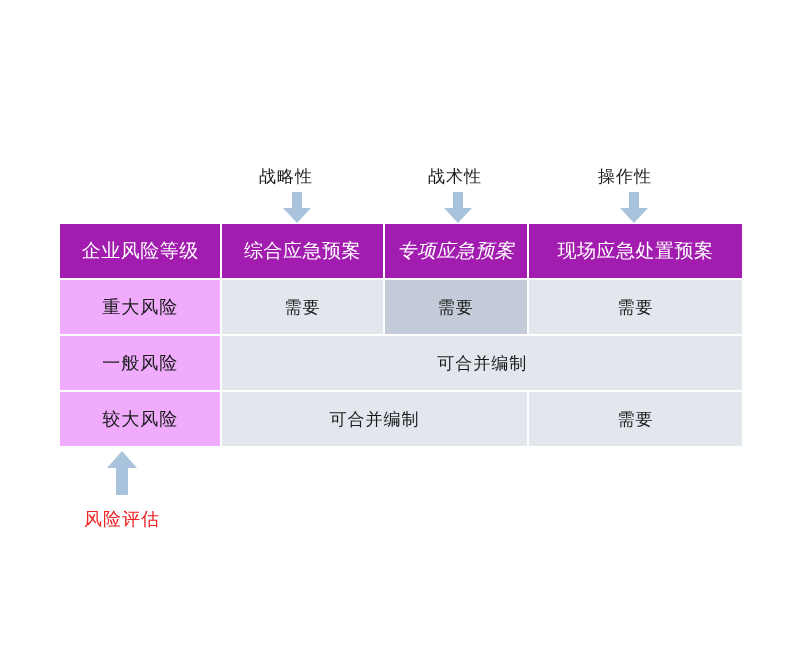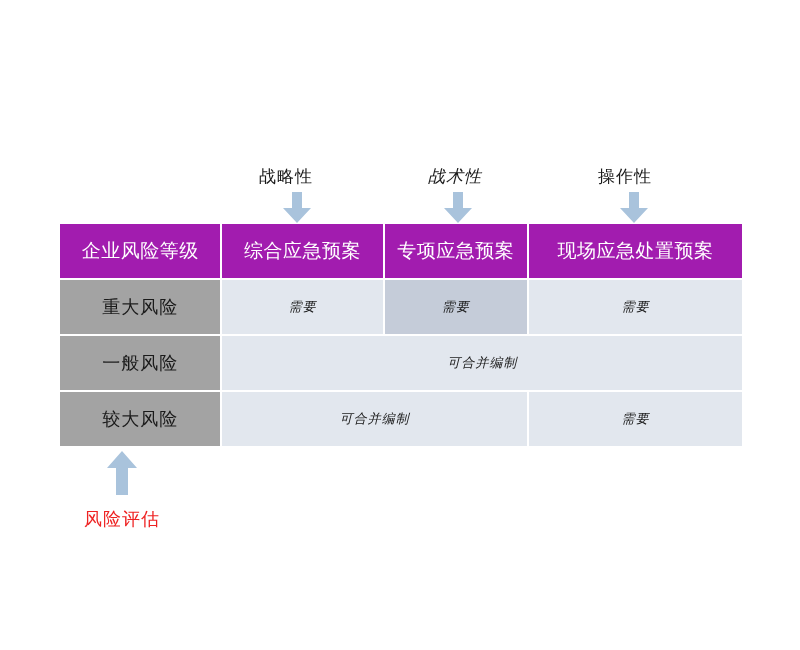--- a/index.html
+++ b/index.html
@@ -66,31 +66,30 @@
     font-weight: normal;
   }
   #matrix thead th {
     height: 54px;
     background: #a21caf;
     color: #ffffff;
     font-size: 19px;
     letter-spacing: 0.5px;
   }
   .rowhead {
-    background: #a3a3a3;
+    background: #f0abfc;
     color: #1a1a1a;
     font-size: 18px;
     letter-spacing: 1px;
   }
   .cell {
     background: #e2e7ee;
     color: #1a1a1a;
-    font-size: 13px;
+    font-size: 17px;
     letter-spacing: 1px;
-    font-style: italic;
   }
   .cell-hl {
     background: #c5ccd9;
   }
   #matrix tbody tr { height: 54px; }
 
   
   .note-red {
     position: absolute;
     font-size: 18px;
@@ -104,36 +103,36 @@
 </head>
 <body>
 
 <div id="canvas">
 
   <div class="ann-label" style="left:286px; top:165px;">战略性</div>
   <svg class="arrow-down" style="left:297px; top:192px;" viewBox="0 0 34 32">
     <polygon points="12,0 22,0 22,16 31,16 17,31 3,16 12,16" fill="#a9c3dc"></polygon>
   </svg>
 
-  <div class="ann-label" style="left:455px; top:165px;font-style:italic;">战术性</div>
+  <div class="ann-label" style="left:455px; top:165px;">战术性</div>
   <svg class="arrow-down" style="left:458px; top:192px;" viewBox="0 0 34 32">
     <polygon points="12,0 22,0 22,16 31,16 17,31 3,16 12,16" fill="#a9c3dc"></polygon>
   </svg>
 
   <div class="ann-label" style="left:625px; top:165px;">操作性</div>
   <svg class="arrow-down" style="left:634px; top:192px;" viewBox="0 0 34 32">
     <polygon points="12,0 22,0 22,16 31,16 17,31 3,16 12,16" fill="#a9c3dc"></polygon>
   </svg>
 
   <table id="matrix">
     <thead>
       <tr>
         <th style="width:158px;">企业风险等级</th>
         <th style="width:158px;">综合应急预案</th>
-        <th style="width:140px;">专项应急预案</th>
+        <th style="width:140px;font-style:italic;">专项应急预案</th>
         <th style="width:210px;">现场应急处置预案</th>
       </tr>
     </thead>
     <tbody>
       <tr>
         <td class="rowhead">重大风险</td>
         <td class="cell">需要</td>
         <td class="cell cell-hl">需要</td>
         <td class="cell">需要</td>
       </tr>

